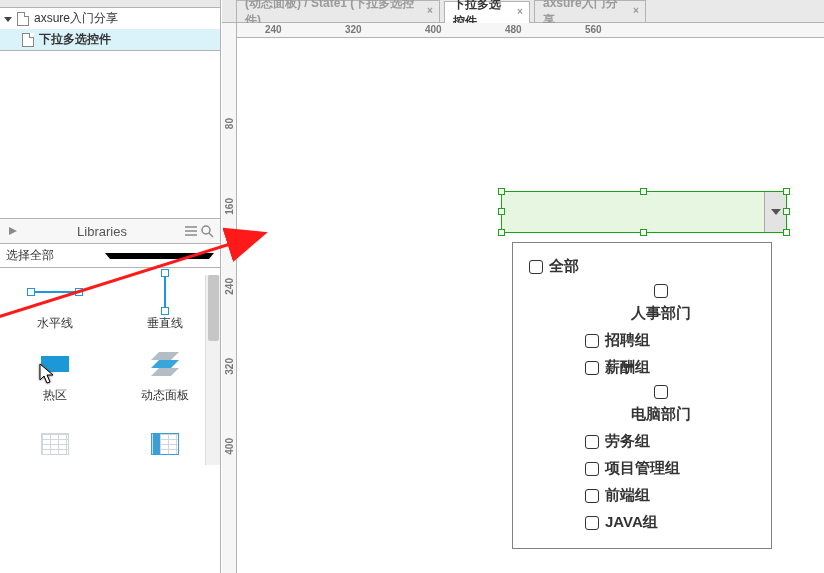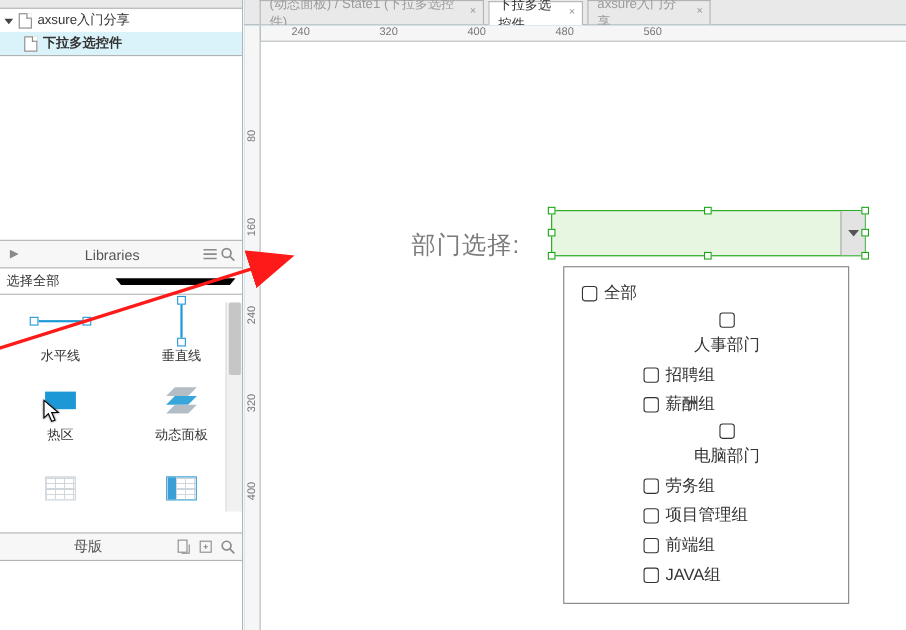--- a/index.html
+++ b/index.html
@@ -66,21 +66,21 @@
 
   
   .masters-head { display: flex; align-items: center; height: 26px; border-top: 1px solid #b3b3b3; border-bottom: 1px solid #b3b3b3; padding: 0 6px; gap: 6px; color: #555; font-size: 13px; background: #f7f7f7; }
   .masters-head .flex { flex: 1; text-align: center; }
   .masters-body { flex: 1 0 auto; background: #fff; }
 
   .vscroll { position: absolute; right: 0; top: 275px; width: 15px; height: 190px; background: #f1f1f1; border-left: 1px solid #dcdcdc; }
   .vscroll .thumb { position: absolute; left: 2px; top: 0; width: 11px; height: 66px; background: #c6c6c6; border-radius: 2px; }
 
   
-  .canvas-wrap { position: absolute; left: 222px; top: 0; width: 602px; height: 573px; background: #0ea5e9; }
+  .canvas-wrap { position: absolute; left: 222px; top: 0; width: 602px; height: 573px; background: #ec4899; font-weight: bold; }
   .tabs { position: relative; height: 23px; background: #e9e9e9; border-bottom: 1px solid #b3b3b3; font-size: 12px; color: #9a9a9a; }
   .tab { position: absolute; top: 0; height: 22px; display: flex; align-items: center; padding: 0 18px 0 8px; border: 1px solid #b3b3b3; border-bottom: none; background: #e9e9e9; }
   .tab.active { background: #fff; color: #333; top: 1px; }
   .tab .x { position: absolute; right: 4px; top: 5px; width: 10px; height: 10px; color: #999; font-size: 10px; line-height: 10px; text-align: center; }
   .tabs .t1 { left: 14px; width: 204px; }
   .tabs .t2 { left: 222px; width: 86px; }
   .tabs .t3 { left: 312px; width: 112px; }
 
   .ruler-h { position: absolute; left: 15px; top: 23px; right: 0; height: 15px; background: #f6f6f6; border-bottom: 1px solid #b3b3b3; overflow: hidden; }
   .ruler-h .mark { position: absolute; top: 1px; font-size: 10px; color: #777; }
@@ -205,41 +205,20 @@
         </div>
         <div class="wg">
           <div class="pic">
               <div class="tblB"></div>
             </div>
           <span></span>
         </div>
       </div>
     </div>
 
-    <div class="masters-head">
-      <span class="flex">母版</span>
-      <span class="head-icon">
-        <svg viewBox="0 0 14 14">
-            <rect x="2" y="1" width="8" height="11" stroke="#8a8a8a" fill="none"></rect>
-            <path d="M12 5v8H5" stroke="#8a8a8a" fill="none"></path>
-          </svg>
-      </span>
-      <span class="head-icon">
-        <svg viewBox="0 0 14 14">
-            <rect x="2" y="2" width="10" height="10" stroke="#8a8a8a" fill="none"></rect>
-            <path d="M7 5v4M5 7h4" stroke="#8a8a8a"></path>
-          </svg>
-      </span>
-      <span class="head-icon">
-        <svg viewBox="0 0 14 14">
-            <circle cx="6" cy="6" r="4" stroke="#8a8a8a" stroke-width="1.5" fill="none"></circle>
-            <path d="M9 9l4 4" stroke="#8a8a8a" stroke-width="1.5"></path>
-          </svg>
-      </span>
-    </div>
     <div class="masters-body"></div>
 
     <div class="vscroll">
       <div class="thumb"></div>
     </div>
 
     <div class="cursor">
       <svg viewBox="0 0 20 24">
           <path d="M2 2 L2 18 L6 14 L9 21 L12 20 L9 13 L15 13 Z" fill="#fff" stroke="#000" stroke-width="1"></path>
         </svg>
@@ -274,21 +253,20 @@
     <div class="ruler-v">
       <span class="mark" style="top:95px">80</span>
       <span class="mark" style="top:175px">160</span>
       <span class="mark" style="top:255px">240</span>
       <span class="mark" style="top:335px">320</span>
       <span class="mark" style="top:415px">400</span>
     </div>
 
     <div class="stage">
 
-      <div class="label-dep">部门选择:</div>
 
       <div class="dropdown">
         <div class="dd-btn">
           <span class="caret-down"></span>
         </div>
         <div class="handle h-tl"></div>
         <div class="handle h-tm"></div>
         <div class="handle h-tr"></div>
         <div class="handle h-ml"></div>
         <div class="handle h-mr"></div>

